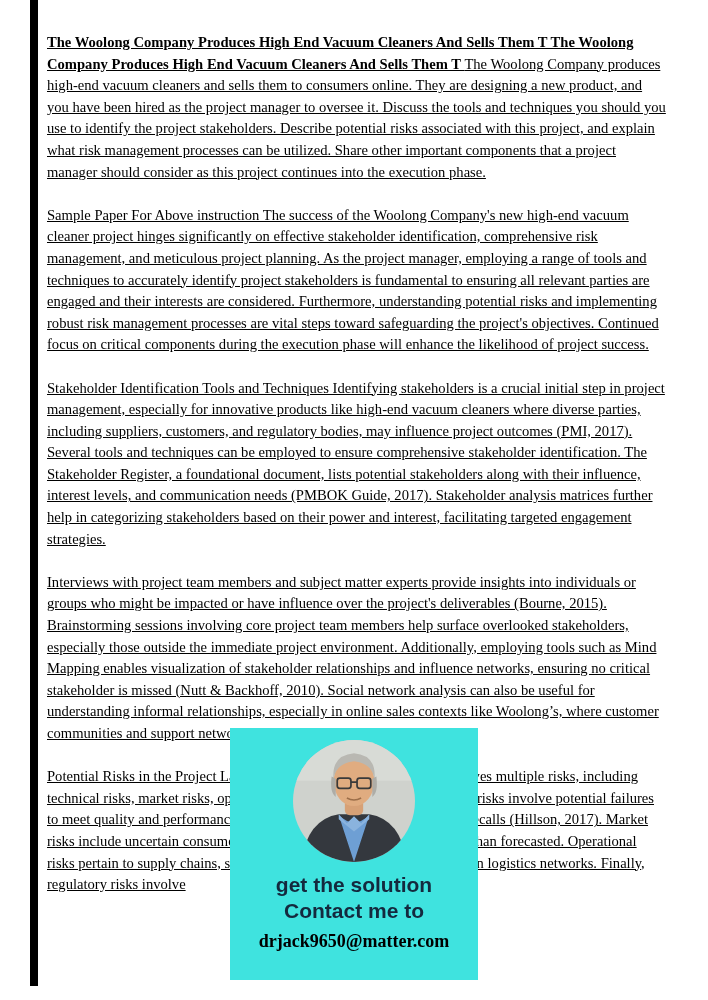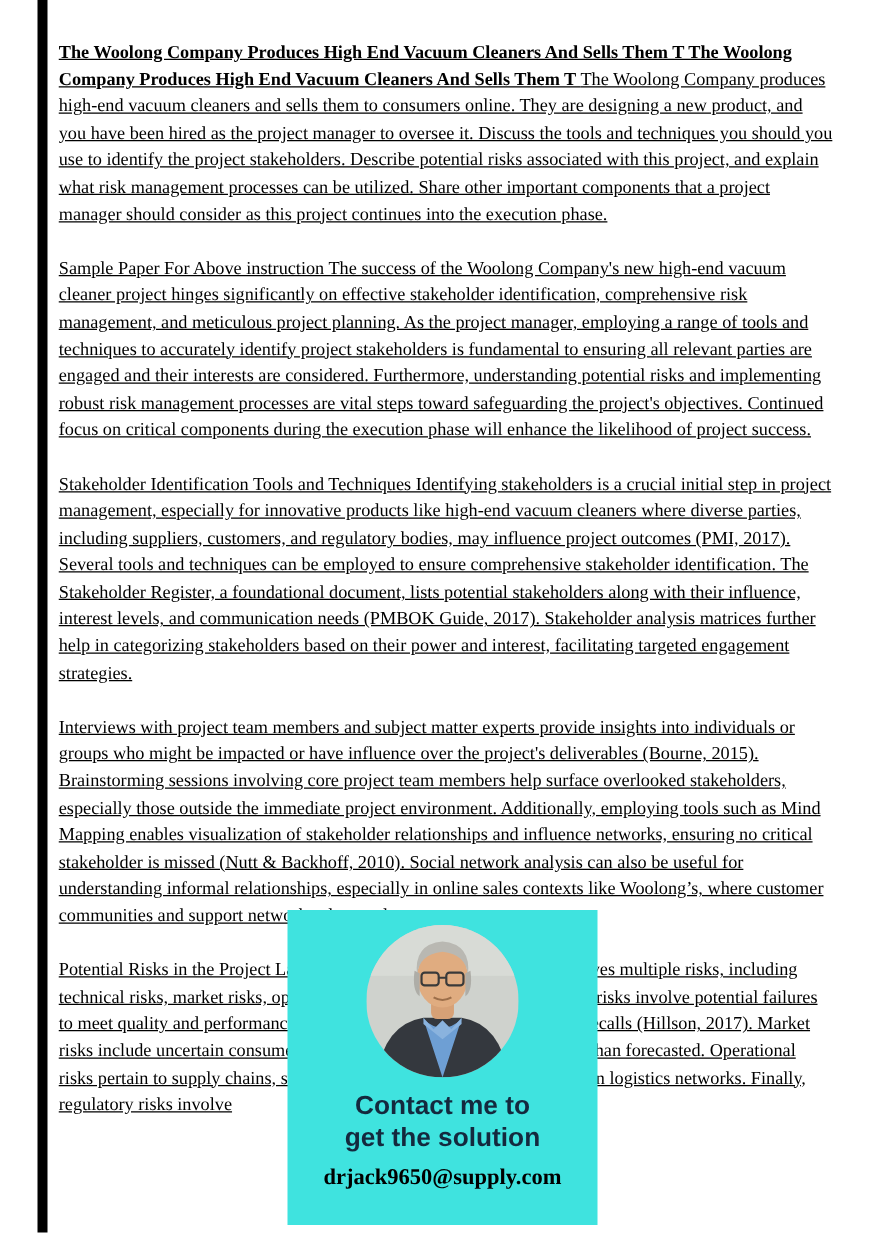--- a/index.html
+++ b/index.html
@@ -96,18 +96,18 @@
         <path d="M40,40 Q37,15 60,13 Q83,15 80,40 Q79,23 60,21 Q41,23 40,40 Z" fill="#b9b8b2"></path>
         <path d="M38,36 Q36,52 42,56 L42,38 Z" fill="#aeada7"></path>
         <path d="M82,36 Q84,52 78,56 L78,38 Z" fill="#aeada7"></path>
         <rect x="43.5" y="37.5" width="13.5" height="10" rx="2.5" fill="none" stroke="#3a3a3a" stroke-width="1.7"></rect>
         <rect x="63" y="37.5" width="13.5" height="10" rx="2.5" fill="none" stroke="#3a3a3a" stroke-width="1.7"></rect>
         <line x1="57" y1="41.5" x2="63" y2="41.5" stroke="#3a3a3a" stroke-width="1.7"></line>
         <path d="M53,57 Q60,61 67,57" stroke="#9c6e49" stroke-width="1.6" fill="none"></path>
       </svg>
     </div>
     <div class="contact-text" style="color: rgb(20, 41, 62);">
+      <div>get the solution</div>
       <div>Contact me to</div>
-      <div>get the solution</div>
     </div>
-    <div class="email-text">drjack9650@supply.com</div>
+    <div class="email-text">drjack9650@matter.com</div>
   </div>
 </div>
 
 </body></html>

